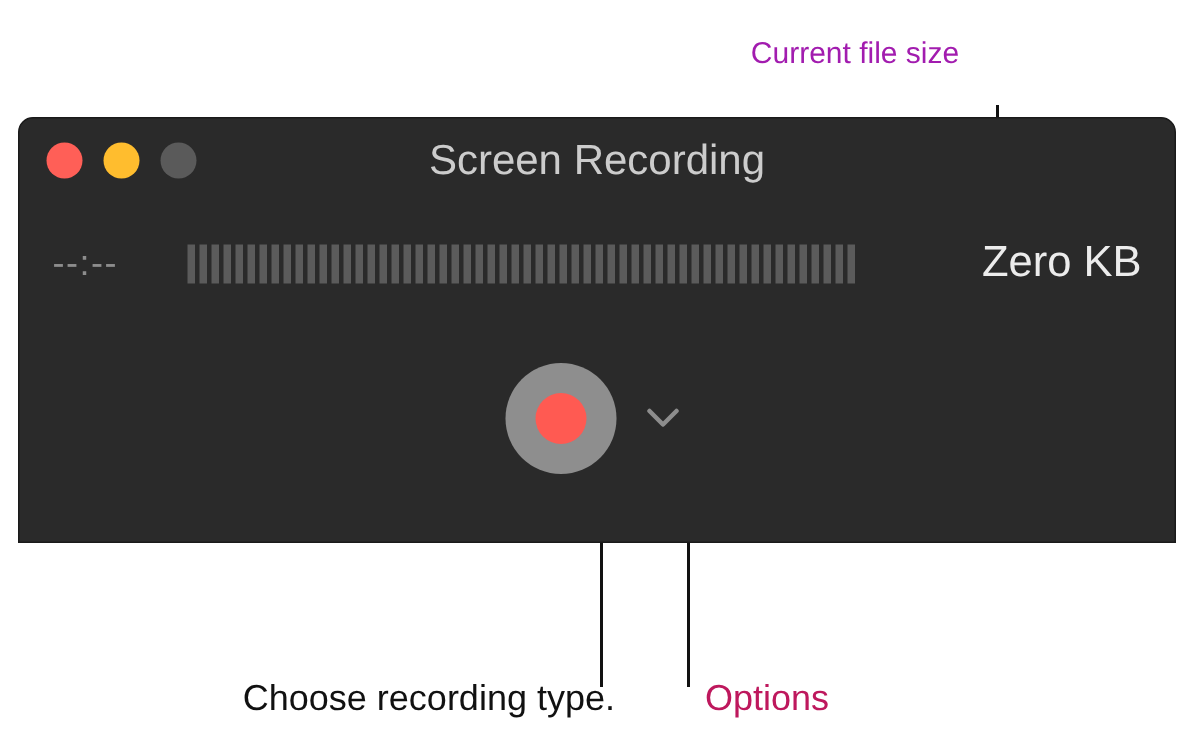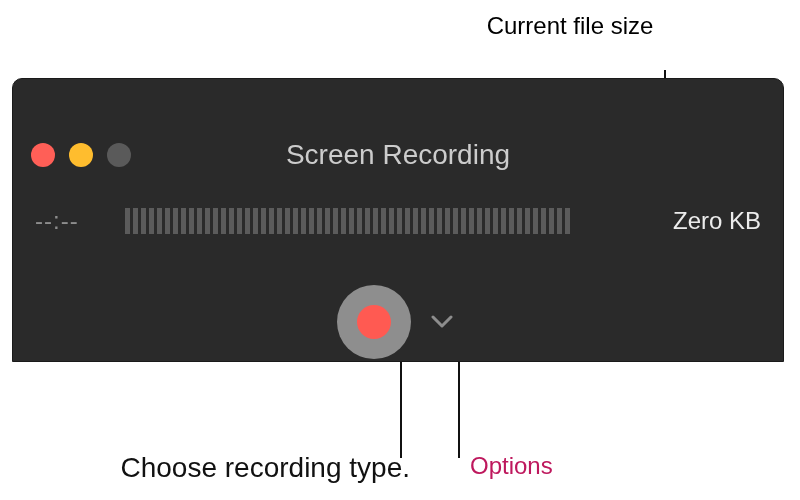--- a/index.html
+++ b/index.html
@@ -8,26 +8,26 @@
       height: 500px;
       background: #fff;
       font-family: -apple-system, "Helvetica Neue", Arial, sans-serif;
       position: relative;
       overflow: hidden;
     }
 
     
     .callout-top {
       position: absolute;
-      top: 11px;
+      top: 24px;
       left: 440px;
       width: 260px;
       text-align: center;
-      font-size: 24px;
-      color: #000000;
+      font-size: 20px;
+      color: #a21caf;
       line-height: 1.25;
     }
     .callout-top-line {
       position: absolute;
       left: 664px;
       top: 70px;
       width: 2px;
       height: 56px;
       background: #111;
     }
@@ -45,21 +45,20 @@
       border-top-right-radius: 10px;
       color: #ddd;
     }
 
     .titlebar {
       height: 56px;
       display: flex;
       align-items: center;
       padding-left: 18px;
       position: relative;
-      margin-top: 48px;
     }
     .traffic {
       display: flex;
       gap: 14px;
       align-items: center;
     }
     .dot {
       width: 24px;
       height: 24px;
       border-radius: 50%;
@@ -94,21 +93,21 @@
       height: 26px;
       display: flex;
       gap: 3px;
       align-items: stretch;
     }
     .level-meter .seg {
       width: 5px;
       background: #5b5b5b;
     }
     .filesize {
-      font-size: 24px;
+      font-size: 29px;
       color: #ececec;
       white-space: nowrap;
     }
 
     .controls-row {
       display: flex;
       justify-content: center;
       align-items: center;
       gap: 14px;
       margin-top: 50px;
@@ -147,21 +146,21 @@
       width: 2px;
       height: 96px;
       background: #111;
     }
     .callout-left {
       position: absolute;
       top: 452px;
       left: 90px;
       width: 320px;
       text-align: right;
-      font-size: 28px;
+      font-size: 24px;
       color: #111;
     }
     .callout-line-right {
       position: absolute;
       left: 458px;
       top: 362px;
       width: 2px;
       height: 96px;
       background: #111;
     }

